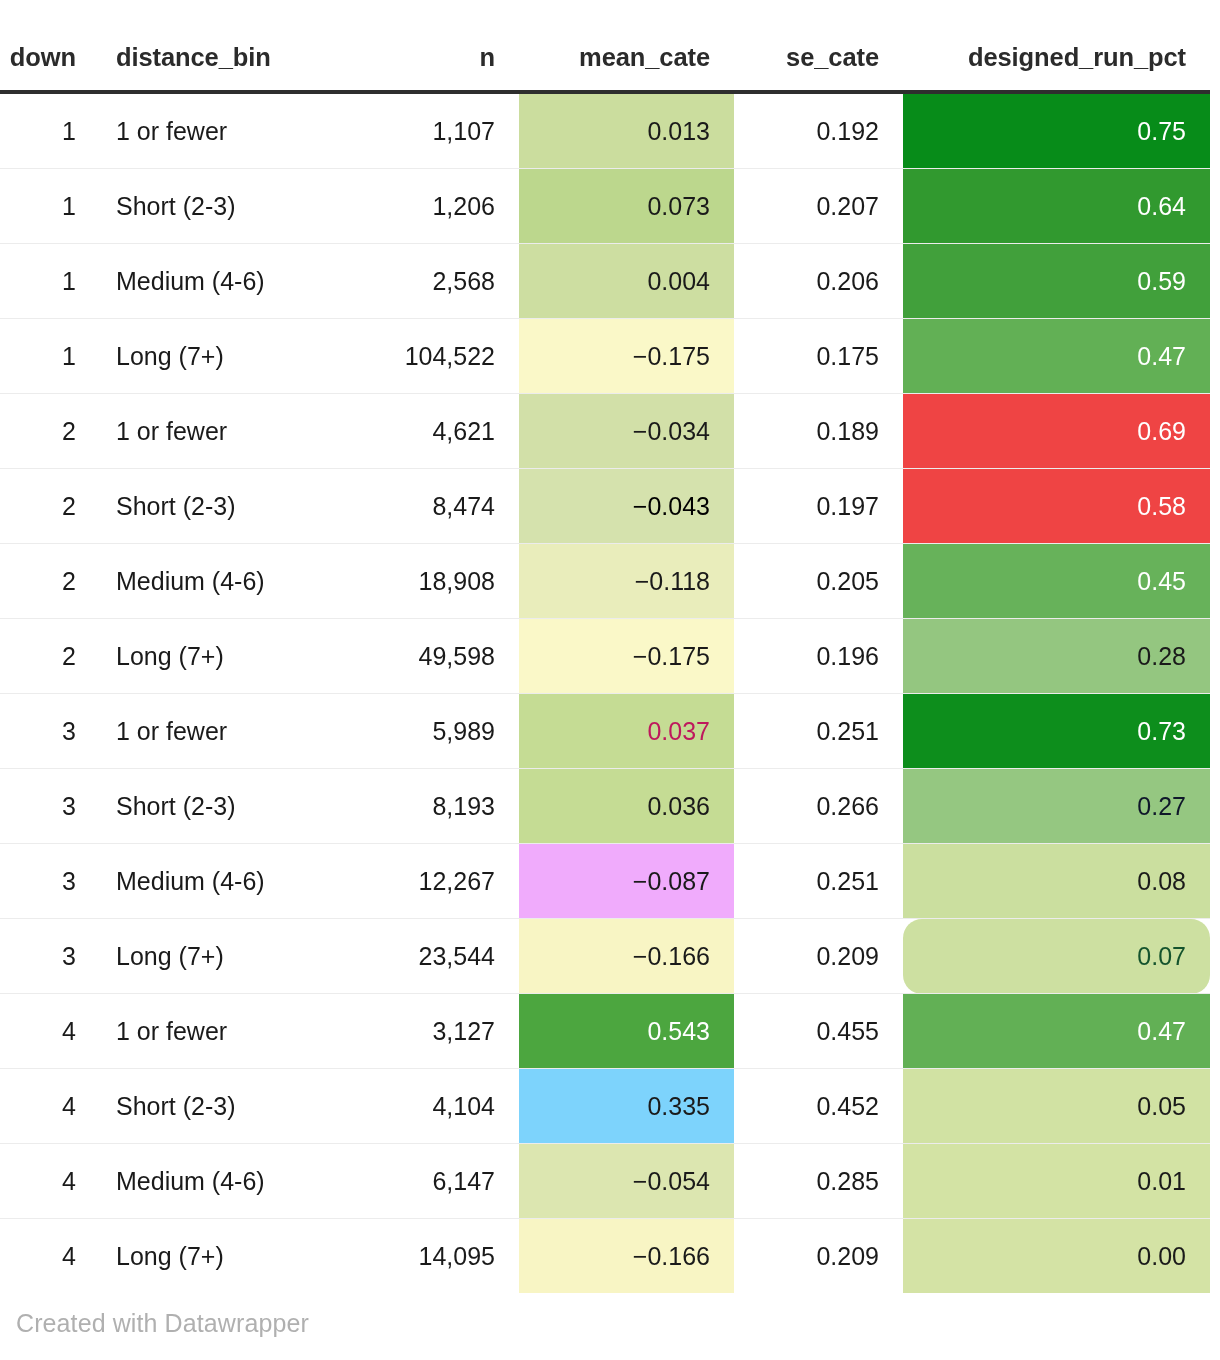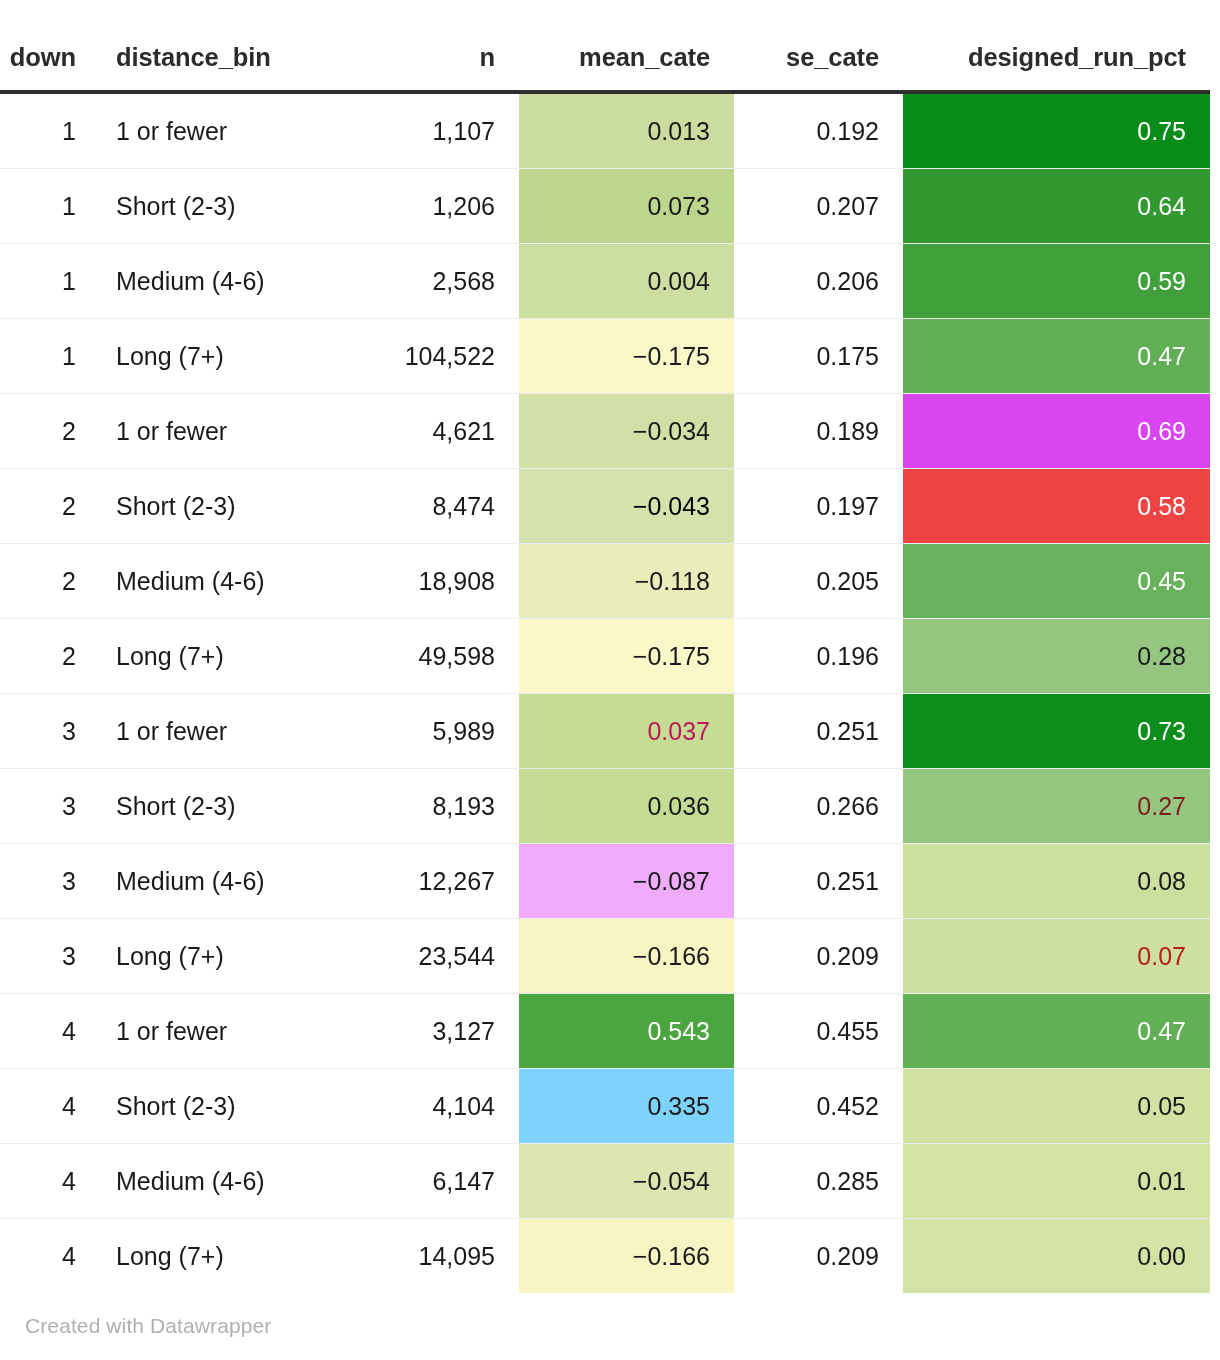--- a/index.html
+++ b/index.html
@@ -59,23 +59,23 @@
     padding: 0;
     vertical-align: middle;
     white-space: nowrap;
   }
   td.t-right { text-align: right; padding-right: 24px; }
   td.t-left  { text-align: left;  padding-left: 16px; }
   td.cell-mean, td.cell-pct { padding-right: 24px; text-align: right; }
 
   .footer {
     position: absolute;
-    left: 25px;
+    left: 16px;
     bottom: 22px;
-    font-size: 21px;
+    font-size: 25px;
     color: #b0b0b0;
     letter-spacing: 0.1px;
   }
 </style>
 </head>
 <body>
 
 <div class="sheet">
 
   <table class="dw-table">
@@ -129,21 +129,21 @@
           <td class="cell-mean" style="background-color: rgb(250, 248, 200); color: rgb(26, 26, 26);">−0.175</td>
           <td class="t-right">0.175</td>
           <td class="cell-pct" style="background-color: rgb(98, 176, 85); color: rgb(255, 255, 255);">0.47</td>
         </tr>
         <tr>
           <td class="t-right">2</td>
           <td class="t-left">1 or fewer</td>
           <td class="t-right">4,621</td>
           <td class="cell-mean" style="background-color: rgb(210, 224, 168); color: rgb(26, 26, 26);">−0.034</td>
           <td class="t-right">0.189</td>
-          <td class="cell-pct" style="background-color: #d946ef; color: rgb(255, 255, 255);">0.69</td>
+          <td class="cell-pct" style="background-color: #ef4444; color: rgb(255, 255, 255);">0.69</td>
         </tr>
         <tr>
           <td class="t-right">2</td>
           <td class="t-left">Short (2-3)</td>
           <td class="t-right">8,474</td>
           <td class="cell-mean" style="background-color: rgb(213, 226, 173); color: #000000; margin-left: 36px;">−0.043</td>
           <td class="t-right">0.197</td>
           <td class="cell-pct" style="background-color: #ef4444; color: rgb(255, 255, 255);">0.58</td>
         </tr>
         <tr>
@@ -169,37 +169,37 @@
           <td class="cell-mean" style="background-color: rgb(197, 220, 148); color: #be185d;">0.037</td>
           <td class="t-right">0.251</td>
           <td class="cell-pct" style="background-color: rgb(13, 142, 28); color: rgb(255, 255, 255);">0.73</td>
         </tr>
         <tr>
           <td class="t-right">3</td>
           <td class="t-left">Short (2-3)</td>
           <td class="t-right">8,193</td>
           <td class="cell-mean" style="background-color: rgb(197, 220, 148); color: rgb(26, 26, 26);">0.036</td>
           <td class="t-right">0.266</td>
-          <td class="cell-pct" style="background-color: rgb(149, 199, 129); color: #7f1d1d;">0.27</td>
+          <td class="cell-pct" style="background-color: rgb(149, 199, 129); color: #0f172a;">0.27</td>
         </tr>
         <tr>
           <td class="t-right">3</td>
           <td class="t-left">Medium (4-6)</td>
           <td class="t-right">12,267</td>
           <td class="cell-mean" style="background-color: #f0abfc; color: rgb(26, 26, 26);">−0.087</td>
           <td class="t-right">0.251</td>
           <td class="cell-pct" style="background-color: rgb(203, 223, 159); color: rgb(26, 26, 26);">0.08</td>
         </tr>
         <tr>
           <td class="t-right">3</td>
           <td class="t-left">Long (7+)</td>
           <td class="t-right">23,544</td>
           <td class="cell-mean" style="background-color: rgb(248, 245, 196); color: rgb(26, 26, 26);">−0.166</td>
           <td class="t-right">0.209</td>
-          <td class="cell-pct" style="background-color: rgb(205, 224, 161); color: #b91c1c;">0.07</td>
+          <td class="cell-pct" style="background-color: rgb(205, 224, 161); color: #14532d; border-radius: 19px;">0.07</td>
         </tr>
         <tr>
           <td class="t-right">4</td>
           <td class="t-left">1 or fewer</td>
           <td class="t-right">3,127</td>
           <td class="cell-mean" style="background-color: rgb(76, 166, 63); color: rgb(255, 255, 255);">0.543</td>
           <td class="t-right">0.455</td>
           <td class="cell-pct" style="background-color: rgb(98, 176, 85); color: rgb(255, 255, 255);">0.47</td>
         </tr>
         <tr>

